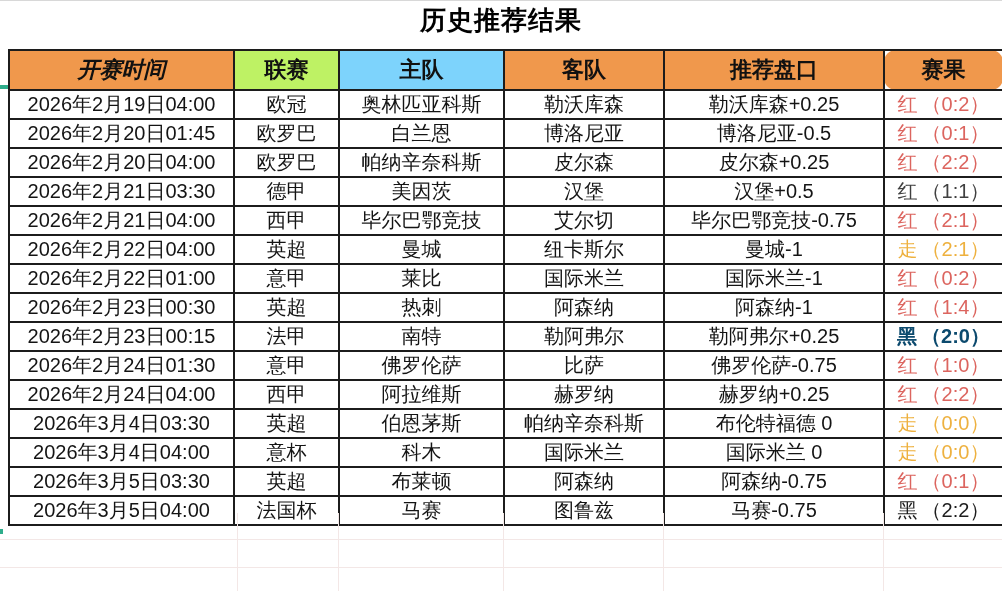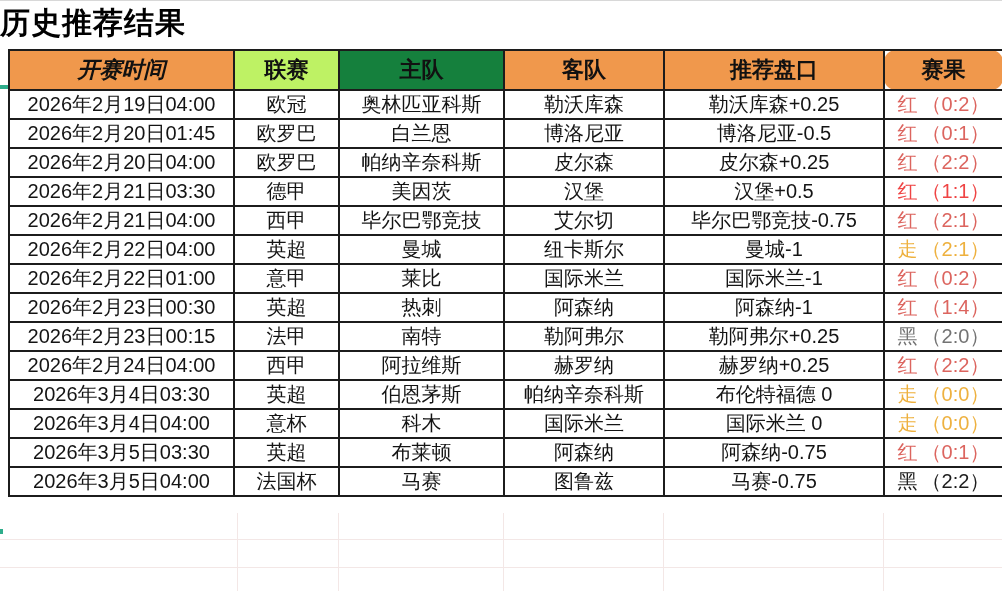--- a/index.html
+++ b/index.html
@@ -15,21 +15,22 @@
     background: #ffffff;
     overflow: hidden;
     border-top: 1px solid #d8d8d8;
     box-sizing: border-box;
   }
   .title {
     position: absolute;
     top: 2px;
     left: 0;
     width: 100%;
-    font-size: 30px;
+    text-align: center;
+    font-size: 26px;
     font-weight: bold;
     color: #000000;
     letter-spacing: 1px;
   }
   table.results {
     position: absolute;
     left: 8px;
     top: 48px;
     width: 994px;
     border-collapse: collapse;
@@ -85,21 +86,21 @@
       <col class="col-league">
       <col class="col-home">
       <col class="col-away">
       <col class="col-handicap">
       <col class="col-result">
     </colgroup>
     <thead>
       <tr id="header-row">
           <th style="background: rgb(240, 152, 76); font-style: italic;">开赛时间</th>
           <th style="background: #bef264;">联赛</th>
-          <th style="background: #15803d;">主队</th>
+          <th style="background: #7dd3fc;">主队</th>
           <th style="background: rgb(240, 152, 76);">客队</th>
           <th style="background: rgb(240, 152, 76);">推荐盘口</th>
           <th style="background: rgb(240, 152, 76); border-radius: 12px;">赛果</th>
         </tr>
     </thead>
     <tbody id="table-body">
         <tr>
           <td>2026年2月19日04:00</td>
           <td>欧冠</td>
           <td>奥林匹亚科斯</td>
@@ -122,21 +123,21 @@
           <td>皮尔森</td>
           <td>皮尔森+0.25</td>
           <td style="color: rgb(220, 101, 95);"><span>红</span><span class="score">（2:2）</span></td>
         </tr>
         <tr>
           <td>2026年2月21日03:30</td>
           <td>德甲</td>
           <td>美因茨</td>
           <td>汉堡</td>
           <td>汉堡+0.5</td>
-          <td style="color: #ef4444;"><span>红</span><span class="score">（1:1）</span></td>
+          <td style="color: #404040;"><span>红</span><span class="score">（1:1）</span></td>
         </tr>
         <tr>
           <td>2026年2月21日04:00</td>
           <td>西甲</td>
           <td>毕尔巴鄂竞技</td>
           <td>艾尔切</td>
           <td>毕尔巴鄂竞技-0.75</td>
           <td style="color: rgb(220, 101, 95);"><span>红</span><span class="score">（2:1）</span></td>
         </tr>
         <tr>
@@ -162,21 +163,29 @@
           <td>阿森纳</td>
           <td>阿森纳-1</td>
           <td style="color: rgb(220, 101, 95);"><span>红</span><span class="score">（1:4）</span></td>
         </tr>
         <tr>
           <td>2026年2月23日00:15</td>
           <td>法甲</td>
           <td>南特</td>
           <td>勒阿弗尔</td>
           <td>勒阿弗尔+0.25</td>
-          <td style="color: #737373;"><span>黑</span><span class="score">（2:0）</span></td>
+          <td style="color: #0c4a6e; font-weight: bold;"><span>黑</span><span class="score">（2:0）</span></td>
+        </tr>
+        <tr>
+          <td>2026年2月24日01:30</td>
+          <td>意甲</td>
+          <td>佛罗伦萨</td>
+          <td>比萨</td>
+          <td>佛罗伦萨-0.75</td>
+          <td style="color: rgb(220, 101, 95);"><span>红</span><span class="score">（1:0）</span></td>
         </tr>
         <tr>
           <td>2026年2月24日04:00</td>
           <td>西甲</td>
           <td>阿拉维斯</td>
           <td>赫罗纳</td>
           <td>赫罗纳+0.25</td>
           <td style="color: rgb(220, 101, 95);"><span>红</span><span class="score">（2:2）</span></td>
         </tr>
         <tr>

